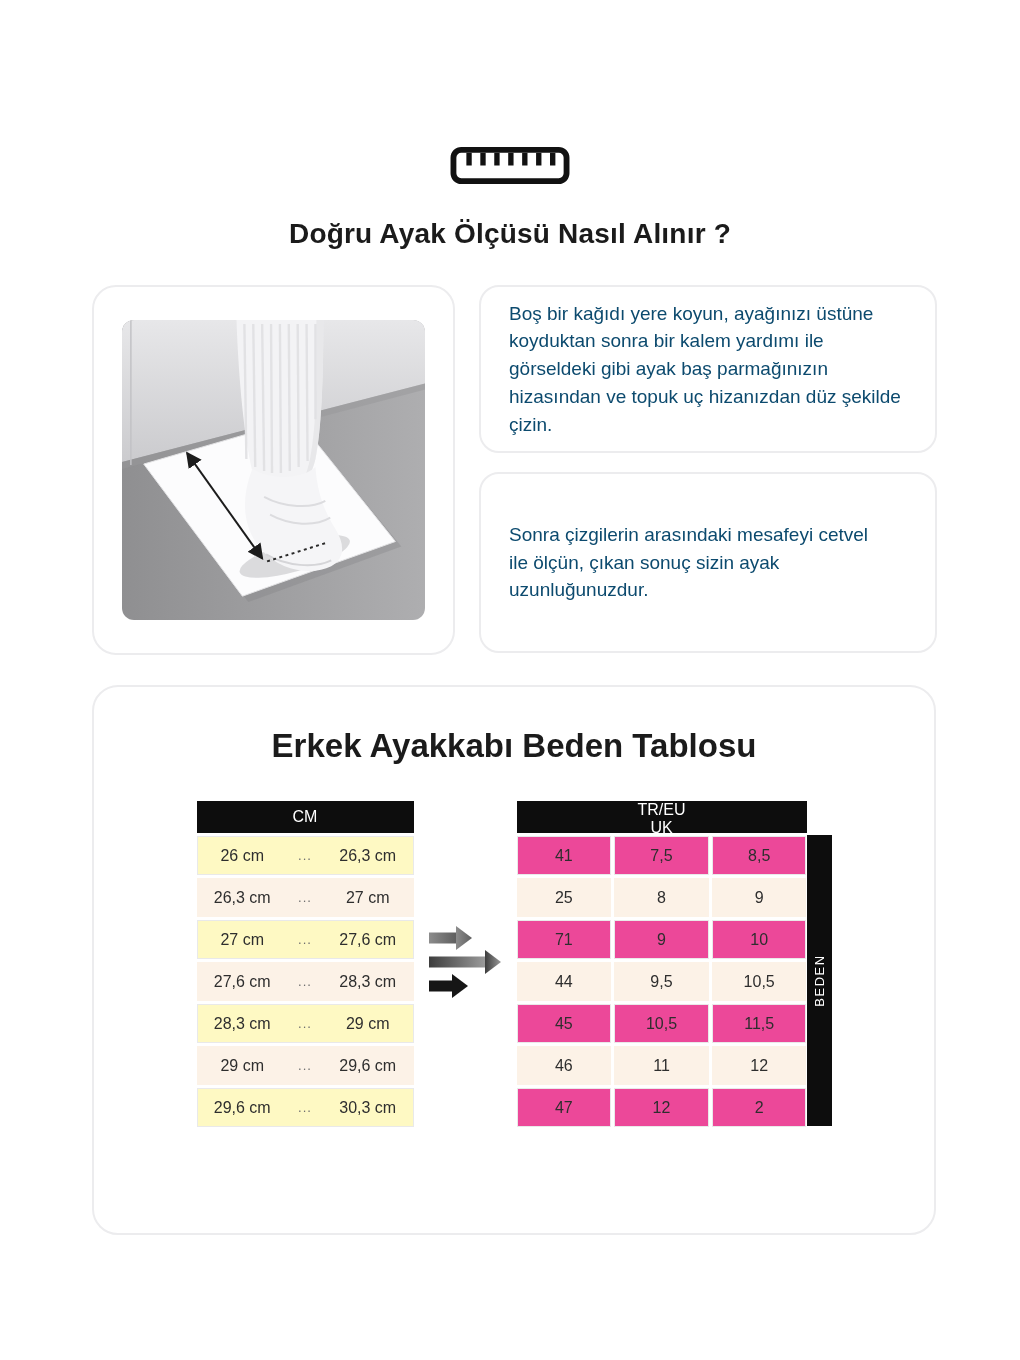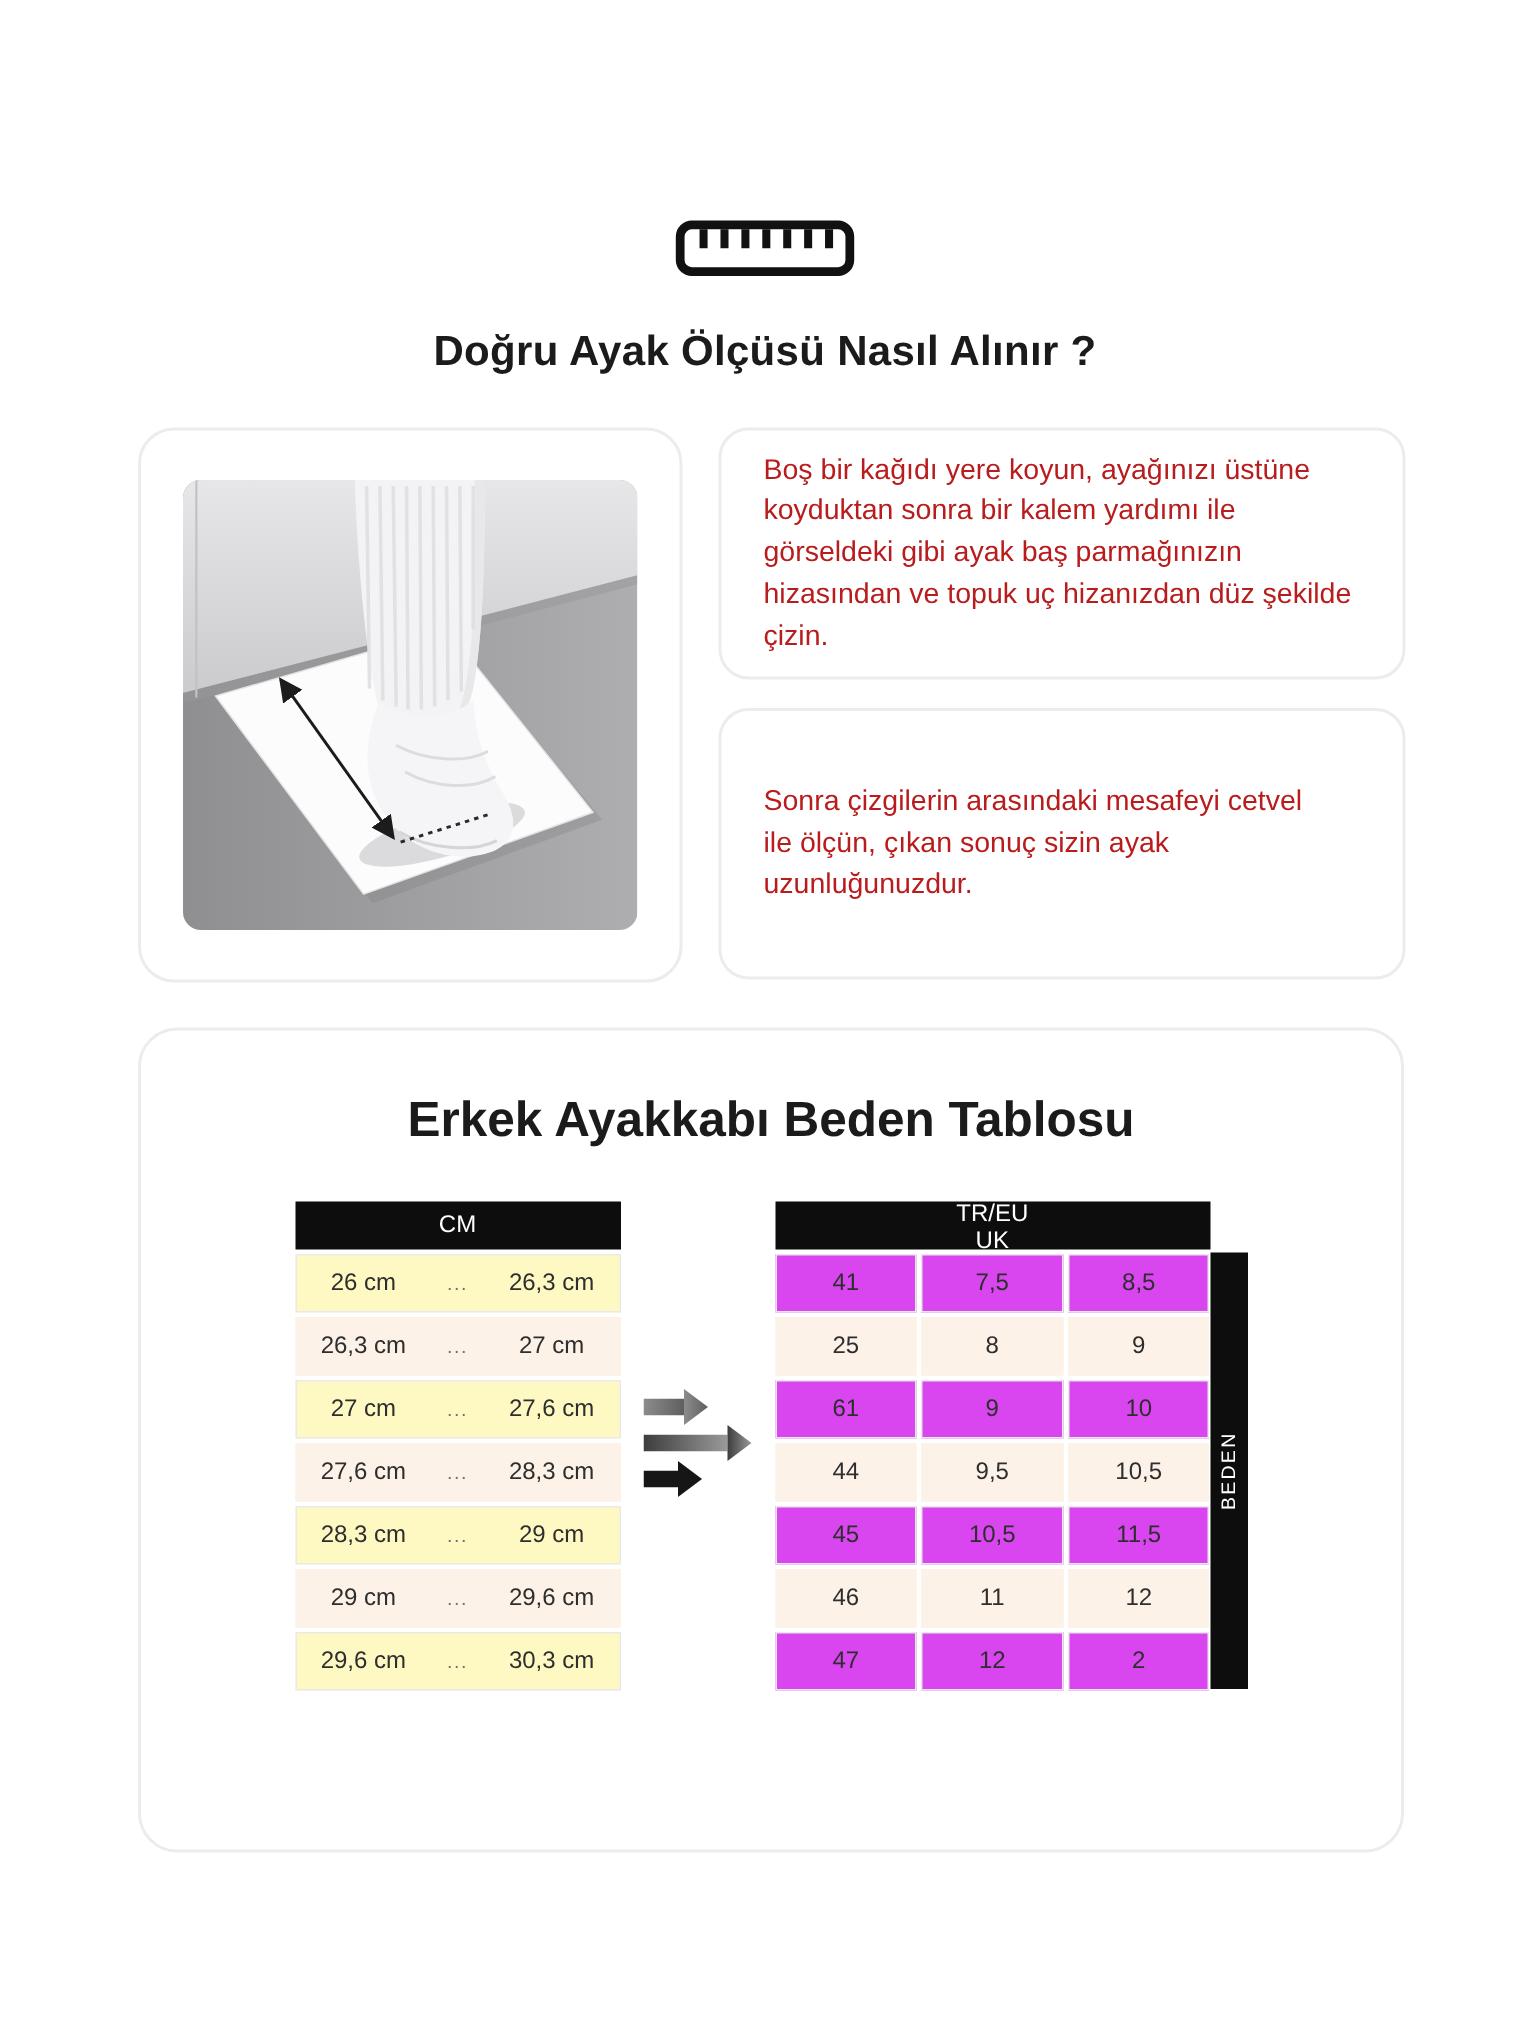--- a/index.html
+++ b/index.html
@@ -25,21 +25,21 @@
   }
   .photo { width:100%; height:100%; border-radius:12px; overflow:hidden; }
   .photo svg { display:block; width:100%; height:100%; }
   .text-col { flex:1; display:flex; flex-direction:column; gap:19px; }
   .info-box {
     box-sizing:border-box; border:2px solid #ececee; border-radius:20px;
     padding:14px 28px; display:flex; align-items:center; background:#fff;
   }
   .info-box.first { height:168px; }
   .info-box.second { height:181px; }
-  .info-box p { margin:0; font-size:19px; line-height:1.46; color:#b91c1c; }
+  .info-box p { margin:0; font-size:19px; line-height:1.46; color:#0c4a6e; }
   .info-box.first p { max-width:392px; }
   .info-box.second p { max-width:365px; }
   
   .table-card {
     position:absolute; top:685px; left:92px; width:844px; height:550px;
     box-sizing:border-box; border:2px solid #ececee; border-radius:26px;
     background:#fff;
   }
   .table-title { margin:40px 0 0 0; text-align:center;
     font-size:33px; font-weight:700; color:#1b1b1b; }
@@ -58,21 +58,21 @@
   .cm-row .dots { font-size:13px; color:#6f6f6f; letter-spacing:1px; }
   .t-row.alt { background:#fcf2e7; border-color:#fcf2e7; }
   
   .eu-wrap { width:315px; flex:none; position:relative; margin-left:15px; }
   .eu-table { width:290px; }
   .eu-table .t-header { display:grid; grid-template-columns:1fr; }
   .eu-table .t-header span { text-align:center; }
   .eu-row { display:grid; grid-template-columns:1fr 1fr 1fr; column-gap:3px;
     height:39px; margin-top:3px; }
   .eu-row div {
-    box-sizing:border-box; background:#d946ef; border:1px solid #e9e9e9;
+    box-sizing:border-box; background:#ec4899; border:1px solid #e9e9e9;
     display:flex; align-items:center; justify-content:center;
     font-size:16px; color:#2e2e2e;
   }
   .eu-row.alt div { background:#fcf2e7; border-color:#fcf2e7; }
   .beden-bar {
     position:absolute; top:34px; right:0; width:25px; height:291px;
     background:#0d0d0d; display:flex; align-items:center; justify-content:center;
   }
   .beden-bar span { transform:rotate(-90deg); white-space:nowrap;
     color:#fff; font-size:13px; letter-spacing:1.5px; }
@@ -252,21 +252,21 @@
             <div>41</div>
             <div>7,5</div>
             <div>8,5</div>
           </div>
           <div class="eu-row alt">
             <div>25</div>
             <div>8</div>
             <div>9</div>
           </div>
           <div class="eu-row">
-            <div>61</div>
+            <div>71</div>
             <div>9</div>
             <div>10</div>
           </div>
           <div class="eu-row alt">
             <div>44</div>
             <div>9,5</div>
             <div>10,5</div>
           </div>
           <div class="eu-row">
             <div>45</div>

